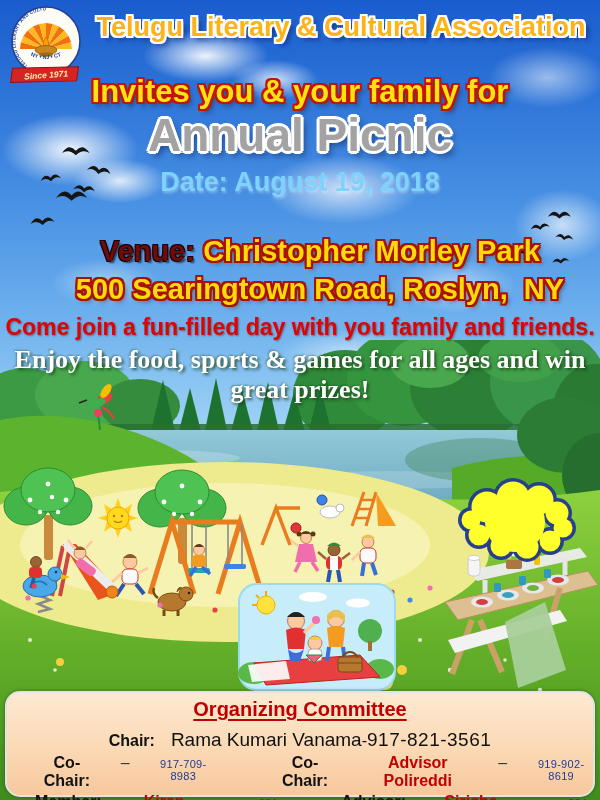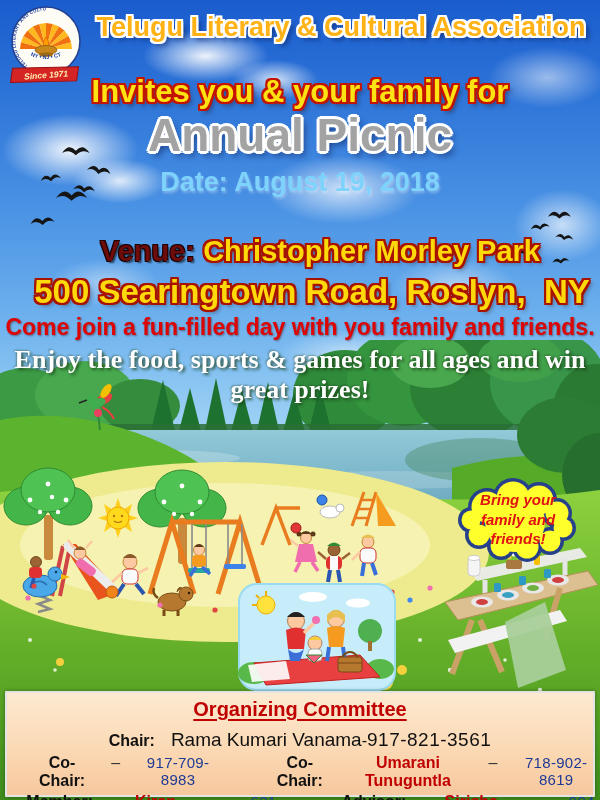--- a/index.html
+++ b/index.html
@@ -17,44 +17,44 @@
     text-shadow:-2px -2px 0 #c41400,2px -2px 0 #c41400,-2px 2px 0 #c41400,2px 2px 0 #c41400,-2px 0 0 #c41400,2px 0 0 #c41400,0 -2px 0 #c41400,0 2px 0 #c41400,3px 4px 5px rgba(40,0,0,.45);}
   .event{top:108px;font-size:46px;color:#a3a3a3;
     text-shadow:-2px -2px 0 #fff,2px -2px 0 #fff,-2px 2px 0 #fff,2px 2px 0 #fff,-3px 0 0 #fff,3px 0 0 #fff,0 -3px 0 #fff,0 3px 0 #fff,4px 5px 6px rgba(5,10,60,.5);}
   .dateline{top:167px;font-size:27px;color:#7dd3fc;text-shadow:1px 2px 3px rgba(255,255,255,.35);}
   .timeline{top:199px;font-size:27px;color:#141414;text-shadow:1px 2px 3px rgba(255,255,255,.35);}
   .venueline{top:235px;font-size:29px;padding-left:20px;}
   .venue-label{color:#6e0b0b;
     text-shadow:-1px -1px 0 #1a0000,1px -1px 0 #1a0000,-1px 1px 0 #1a0000,2px 2px 2px rgba(0,0,0,.6);}
   .yellowtxt{color:#ffd90a;
     text-shadow:-2px -2px 0 #a81200,2px -2px 0 #a81200,-2px 2px 0 #a81200,2px 2px 0 #a81200,-2px 0 0 #a81200,2px 0 0 #a81200,0 -2px 0 #a81200,0 2px 0 #a81200,3px 3px 4px rgba(40,0,0,.4);}
-  .addressline{top:273px;left:32px;width:560px;font-size:33px;}
+  .addressline{top:273px;left:40px;width:560px;font-size:29px;}
   .tag1{top:314px;font-size:23px;color:#dd0404;text-shadow:1px 1px 2px rgba(70,0,0,.45);}
   .tag2{top:345px;left:10px;width:580px;font-size:26px;line-height:1.17;color:#fff;
     font-family:"Liberation Serif",serif;
     text-shadow:2px 2px 3px rgba(25,60,20,.75),-1px -1px 2px rgba(25,60,20,.4);}
   .badge{position:absolute;left:451px;top:473px;width:132px;height:94px;}
   .badge-text{position:absolute;left:17px;top:17px;width:100px;text-align:center;
     font-size:15px;font-weight:bold;font-style:italic;color:#e01212;line-height:1.3;}
   .committee{position:absolute;left:5px;top:691px;width:586px;height:102px;
     background:linear-gradient(#fdead2 0%,#fbd9b4 55%,#f6c89e 100%);
-    border:2px solid #e3e3e3;border-radius:1px;box-shadow:0 0 4px rgba(0,0,0,.35);
+    border:2px solid #e3e3e3;border-radius:15px;box-shadow:0 0 4px rgba(0,0,0,.35);
     text-align:center;}
   .c-title{margin-top:5px;font-size:20px;font-weight:bold;color:#c00000;
     text-decoration:underline;text-underline-offset:3px;}
   .c-chair{margin-top:8px;font-size:16px;color:#111;display:flex;justify-content:center;gap:0;align-items:baseline;}
   .c-chair .nm{font-size:19px;margin-left:16px;}
   .c-chair .ph{font-size:19px;font-weight:normal;letter-spacing:.5px;}
   .c-chair .lb{font-weight:bold;font-size:16px;}
   .c-row{display:flex;justify-content:center;gap:30px;margin-top:3px;font-size:16px;align-items:baseline;}
   .c-entry{display:flex;gap:22px;align-items:baseline;padding-left:28px;}
   .c-entry .lb{font-weight:bold;color:#111;}
   .c-entry .nm{font-weight:bold;color:#c00000;}
   .c-entry .sp{color:#333;}
-  .c-entry .ph{color:#1e3a94;font-size:15px;letter-spacing:.3px;}
+  .c-entry .ph{color:#1e3a94;font-size:11px;letter-spacing:.3px;}
 </style>
 </head>
 <body>
 
 <div class="flyer">
 
   <div class="sky"></div>
 
   <div class="cloud" style="left:118px;top:20px;width:175px;height:72px;opacity:.95"></div>
   <div class="cloud" style="left:215px;top:52px;width:120px;height:56px;opacity:.8"></div>
@@ -470,21 +470,20 @@
         <circle cx="106" cy="40" r="11.5"></circle>
           <circle cx="112" cy="55" r="9.5"></circle>
           <circle cx="99" cy="68" r="10.5"></circle>
         <circle cx="76" cy="74" r="11.5"></circle>
           <circle cx="50" cy="73" r="10.5"></circle>
           <circle cx="28" cy="62" r="10.5"></circle>
         <circle cx="20" cy="47" r="9.5"></circle>
           <circle cx="64" cy="49" r="30"></circle>
       </g>
     </svg>
-    <div class="badge-text">Bring your family and friends!</div>
   </div>
 
   <svg style="position:absolute;left:238px;top:583px" width="158" height="108" viewBox="0 0 158 108">
     <rect x="1" y="1" width="156" height="106" rx="18" fill="#c8edfa" stroke="#9adbef" stroke-width="2"></rect>
     <circle cx="28" cy="22" r="9" fill="#ffe23c" stroke="#f0b000"></circle>
     <line x1="28" y1="8" x2="28" y2="13" stroke="#f0b000" stroke-width="2"></line>
     <line x1="14" y1="22" x2="19" y2="22" stroke="#f0b000" stroke-width="2"></line>
     <line x1="18" y1="12" x2="21" y2="15" stroke="#f0b000" stroke-width="2"></line>
     <ellipse cx="75" cy="14" rx="14" ry="5" fill="#fff"></ellipse>
     <ellipse cx="120" cy="20" rx="12" ry="4.5" fill="#fff"></ellipse>
@@ -530,23 +529,23 @@
       <span class="ph">917-821-3561</span>
     </div>
     <div class="c-row">
       <span class="c-entry">
         <span class="lb">Co-Chair:</span>
         <span class="sp">–</span>
         <span class="ph">917-709-8983</span>
       </span>
       <span class="c-entry">
         <span class="lb">Co-Chair:</span>
-        <span class="nm">Umarani Tunuguntla</span>
+        <span class="nm">Advisor Polireddi</span>
         <span class="sp">–</span>
-        <span class="ph">718-902-8619</span>
+        <span class="ph">919-902-8619</span>
       </span>
     </div>
     <div class="c-row">
       <span class="c-entry">
         <span class="lb">Member:</span>
         <span class="nm">Kiran Parvathala</span>
         <span class="sp">–</span>
         <span class="ph">631-885-4928</span>
       </span>
       <span class="c-entry">

